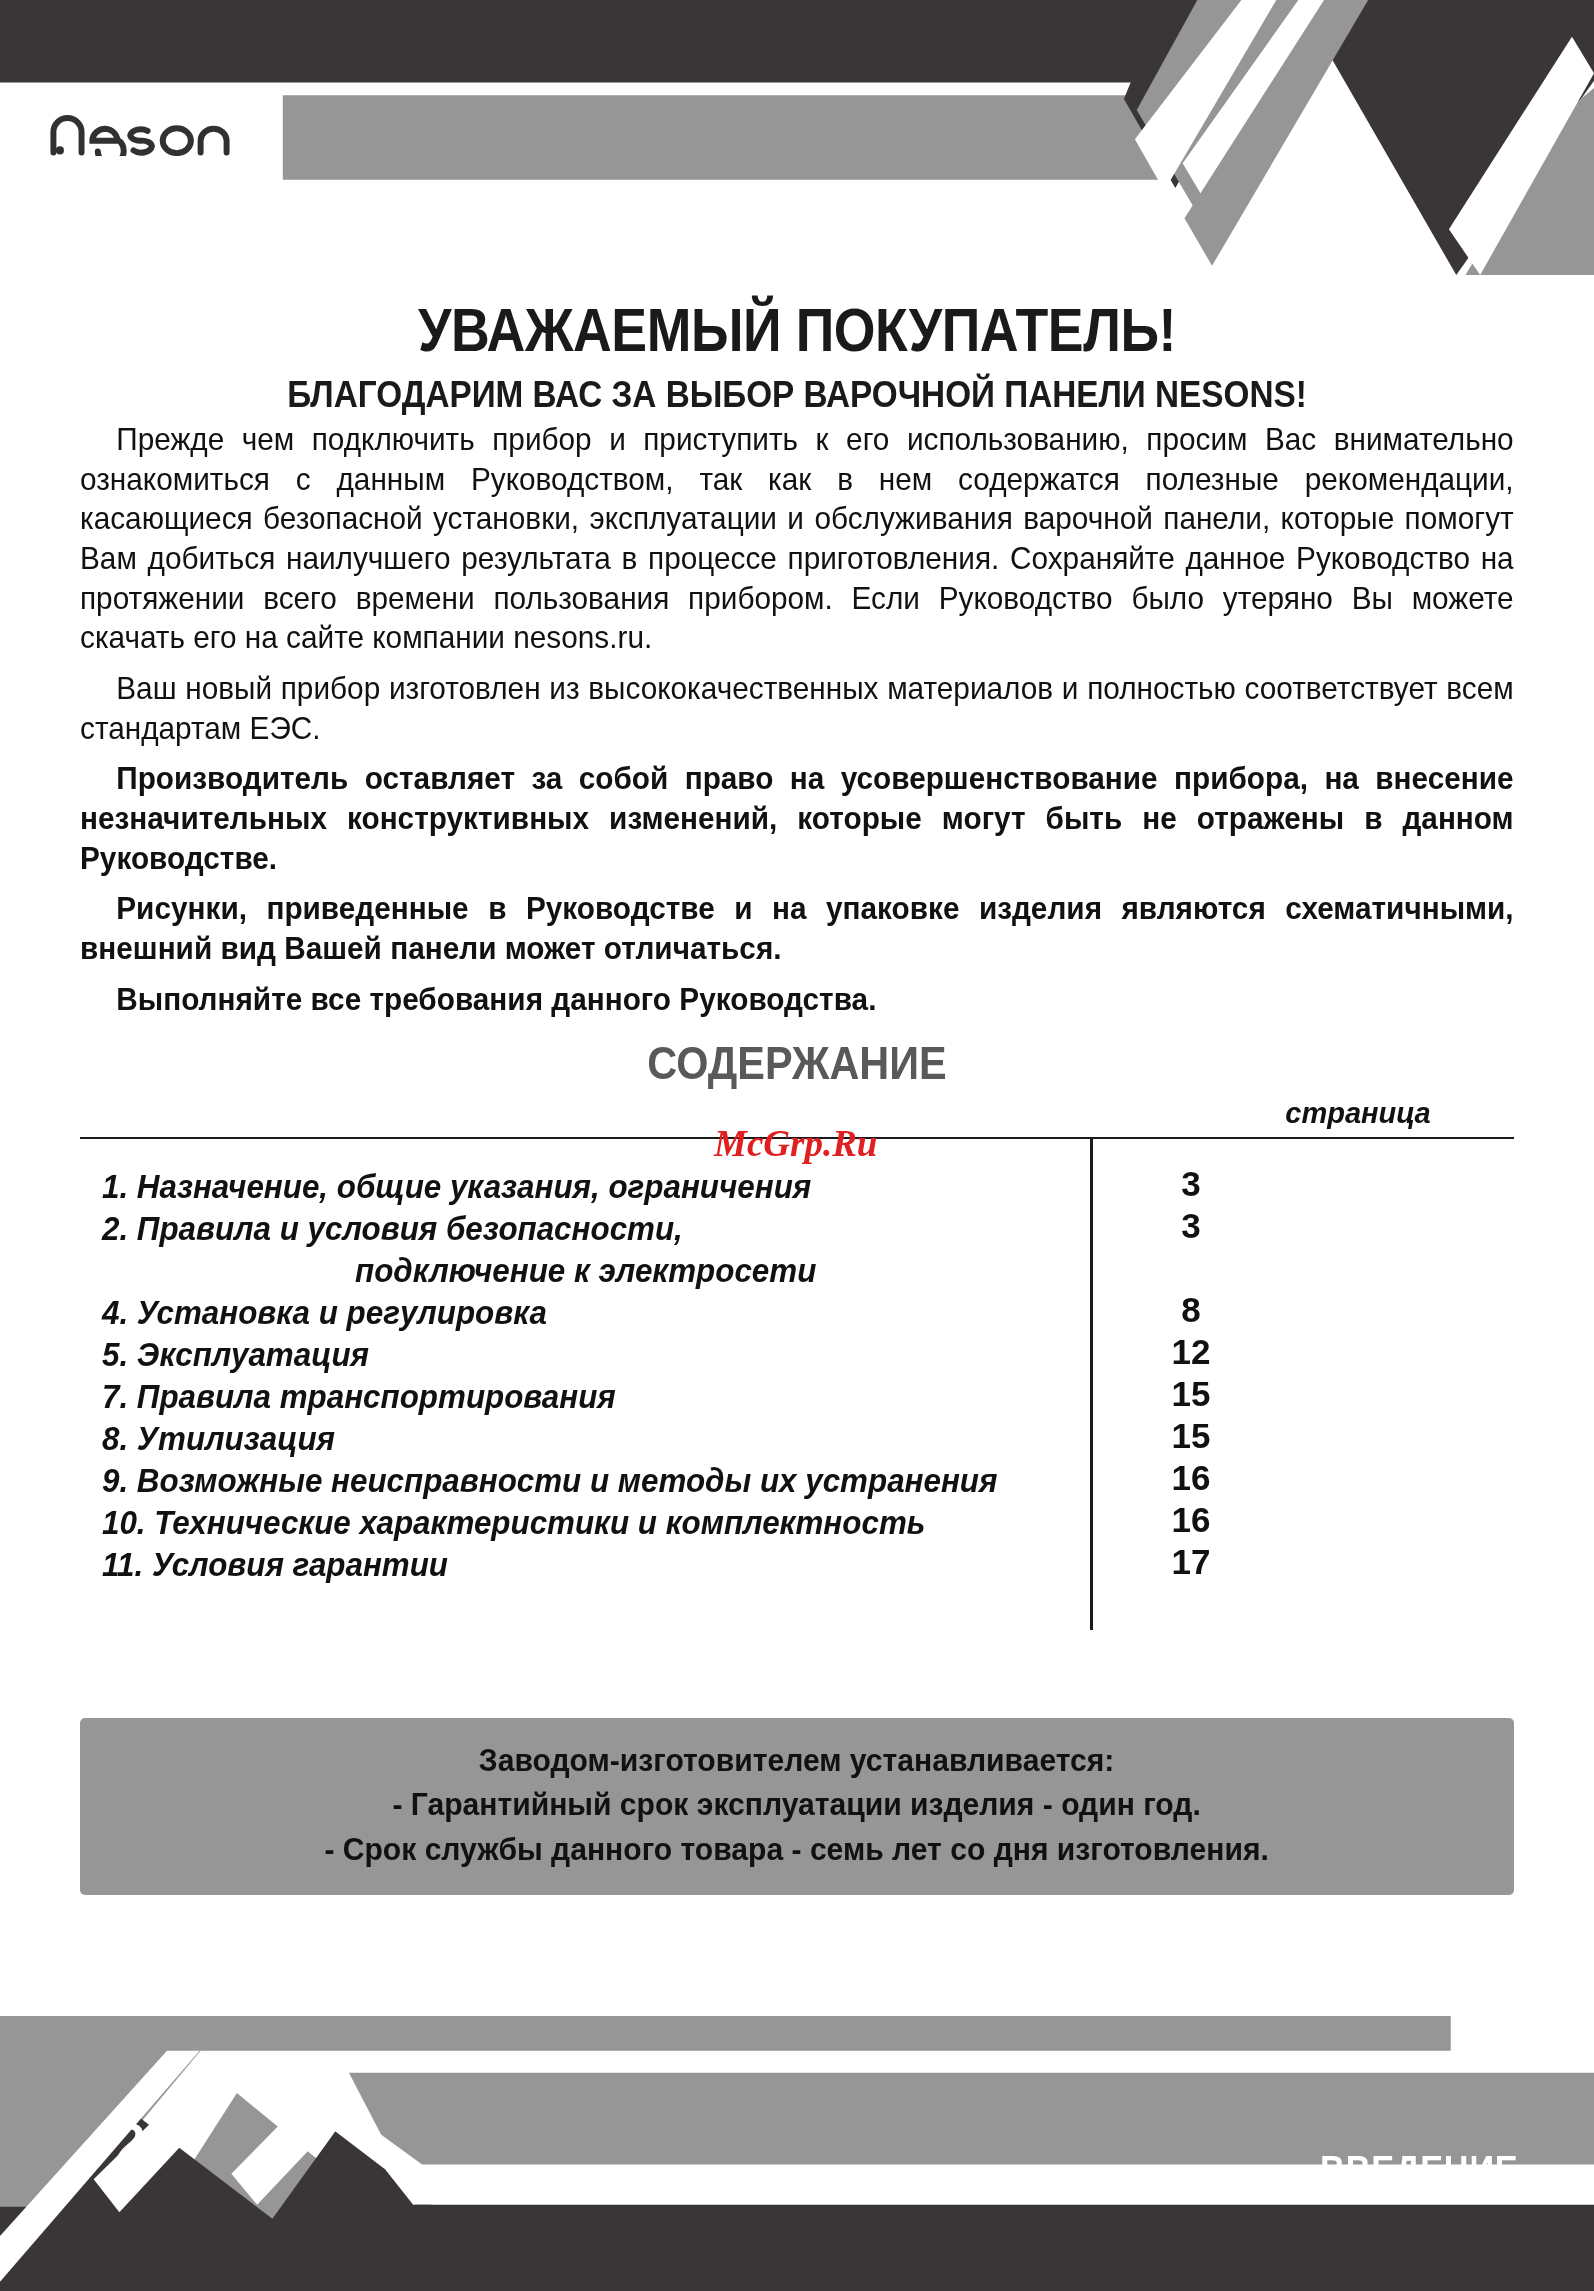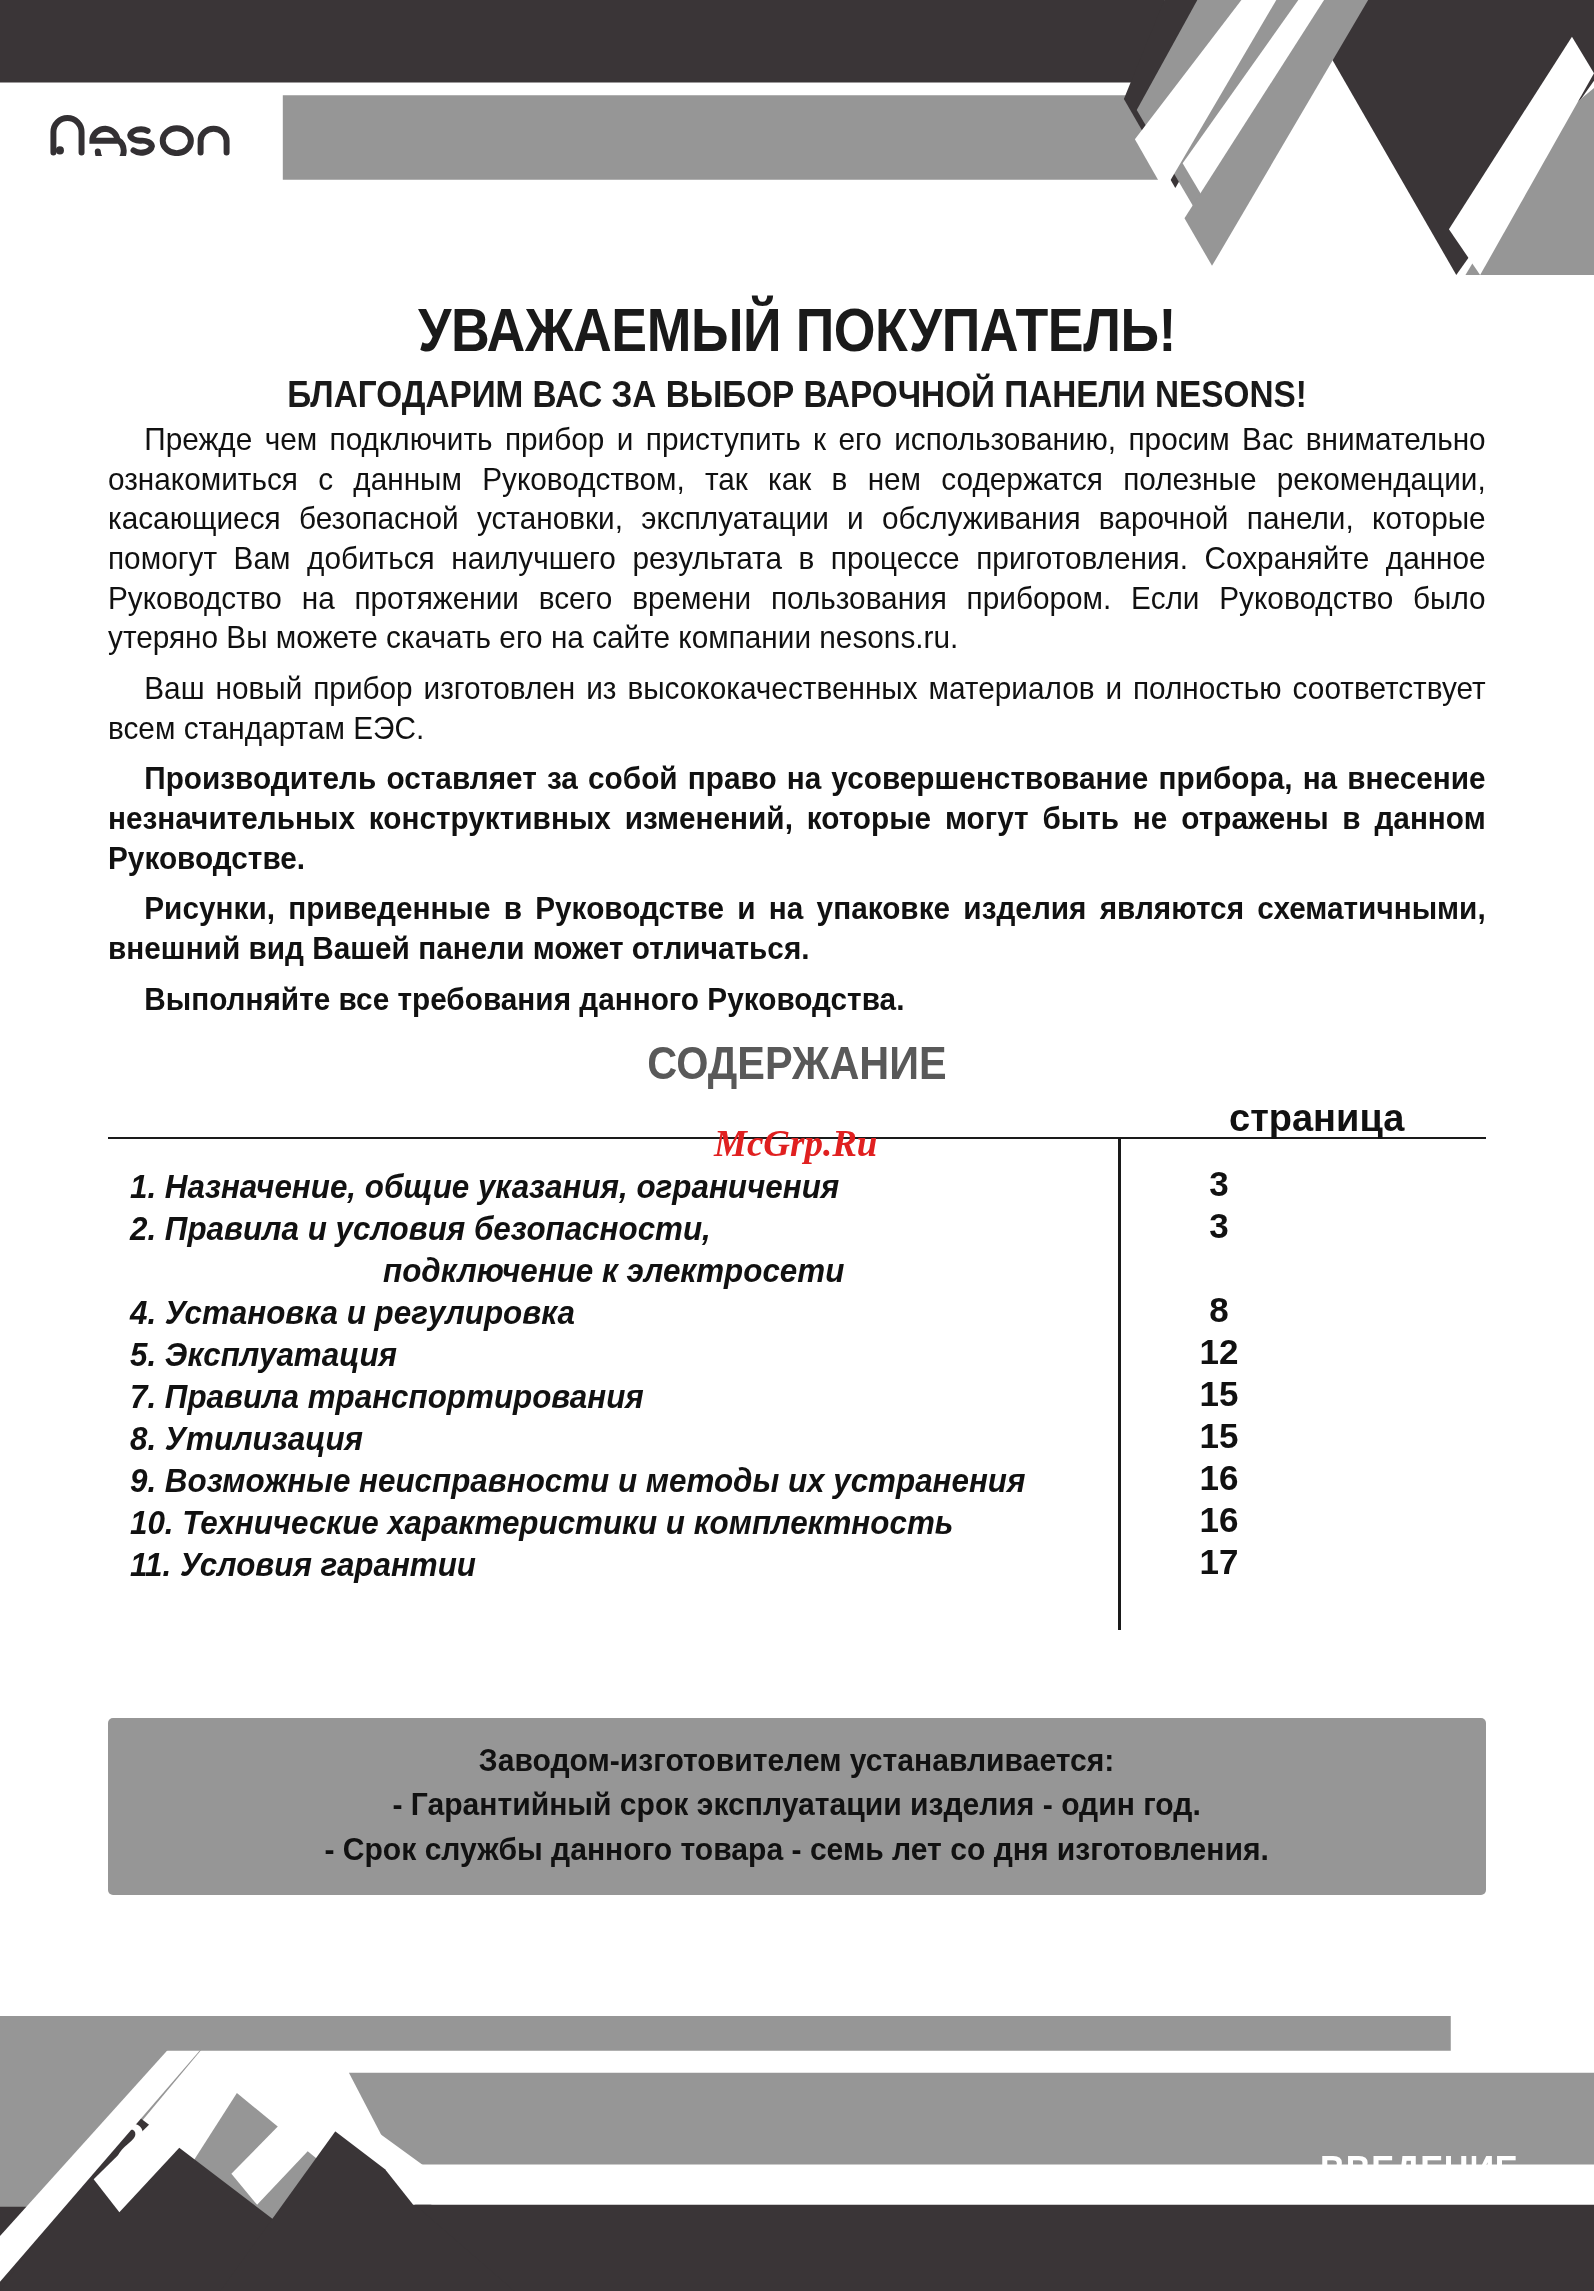--- a/index.html
+++ b/index.html
@@ -47,21 +47,21 @@
   #logo .logo-svg { display:block; }
 
   
   #content {
     position: absolute;
     left: 0;
     top: 275px;
     width: 1594px;
   }
   .wrap {
-    margin: 0 108px;
+    margin: 0 80px;
   }
 
   h1.main-title {
     font-family: "Liberation Sans Narrow", "Liberation Sans", sans-serif;
     font-size: 61px;
     font-weight: bold;
     text-align: center;
     margin: 20px 0 0 0;
     letter-spacing: -0.5px;
     color: #1a1a1a;
@@ -106,23 +106,24 @@
     font-family: "Liberation Sans Narrow", "Liberation Sans", sans-serif;
     font-size: 46px;
     font-weight: bold;
     text-align: center;
     color: #595959;
     margin: 16.5px 0 3.7px 0;
     transform: scaleX(0.9);
   }
   .toc-pagehead {
     font-family: "Liberation Sans Narrow", "Liberation Sans", sans-serif;
-    font-weight: bold;
-    font-size: 38px;
-    text-align: left;
+    font-style: italic;
+    font-weight: bold;
+    font-size: 29px;
+    text-align: center;
     color: #111;
     position: absolute;
     right: 55px;
     top: 0;
     width: 202px;
   }
   #toc-block {
     position: relative;
     margin-top: 7.3px;
   }

